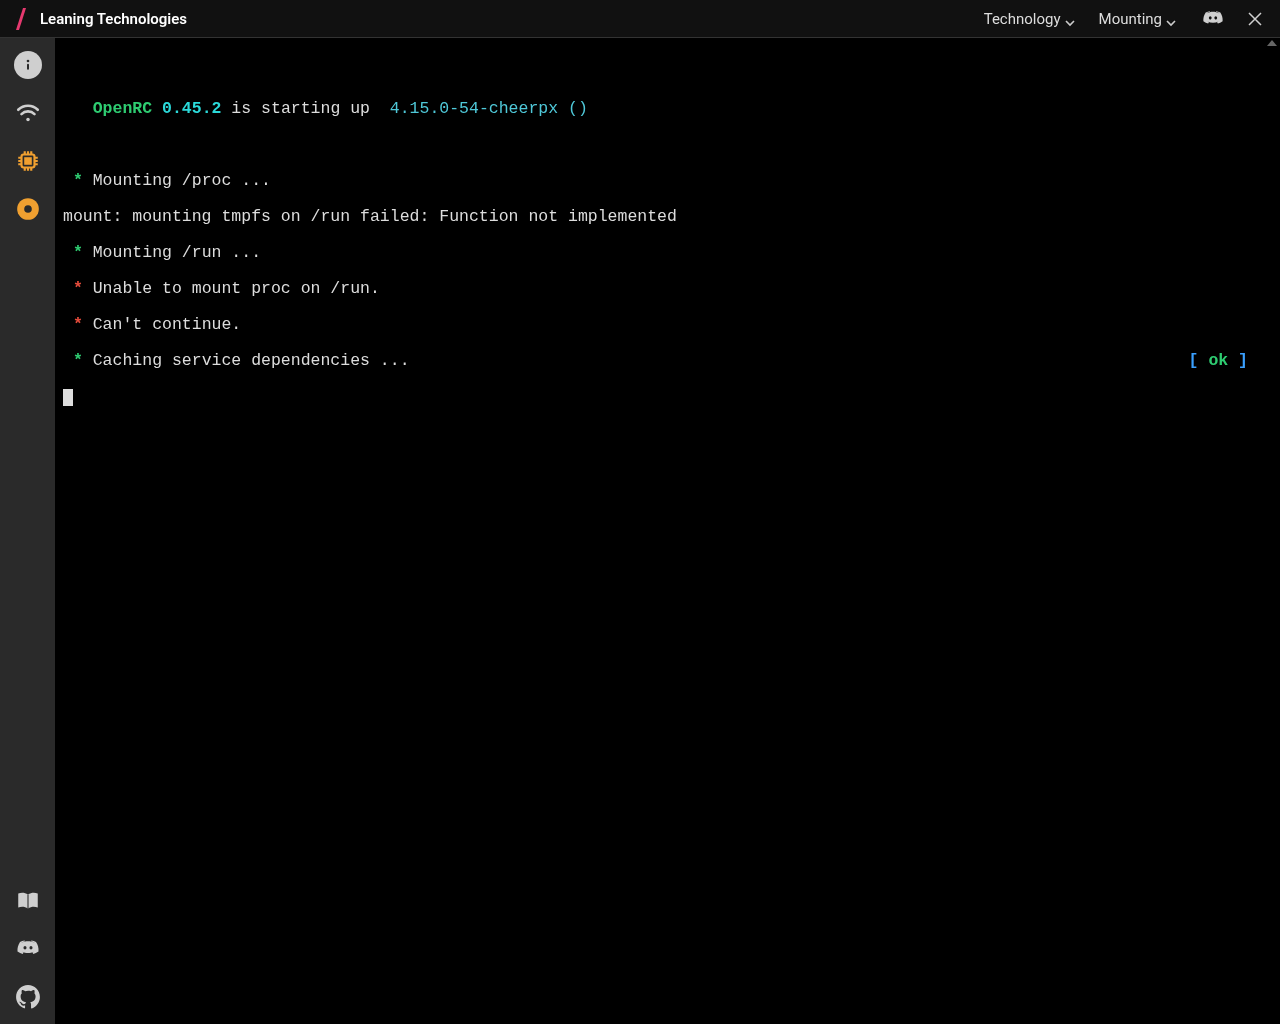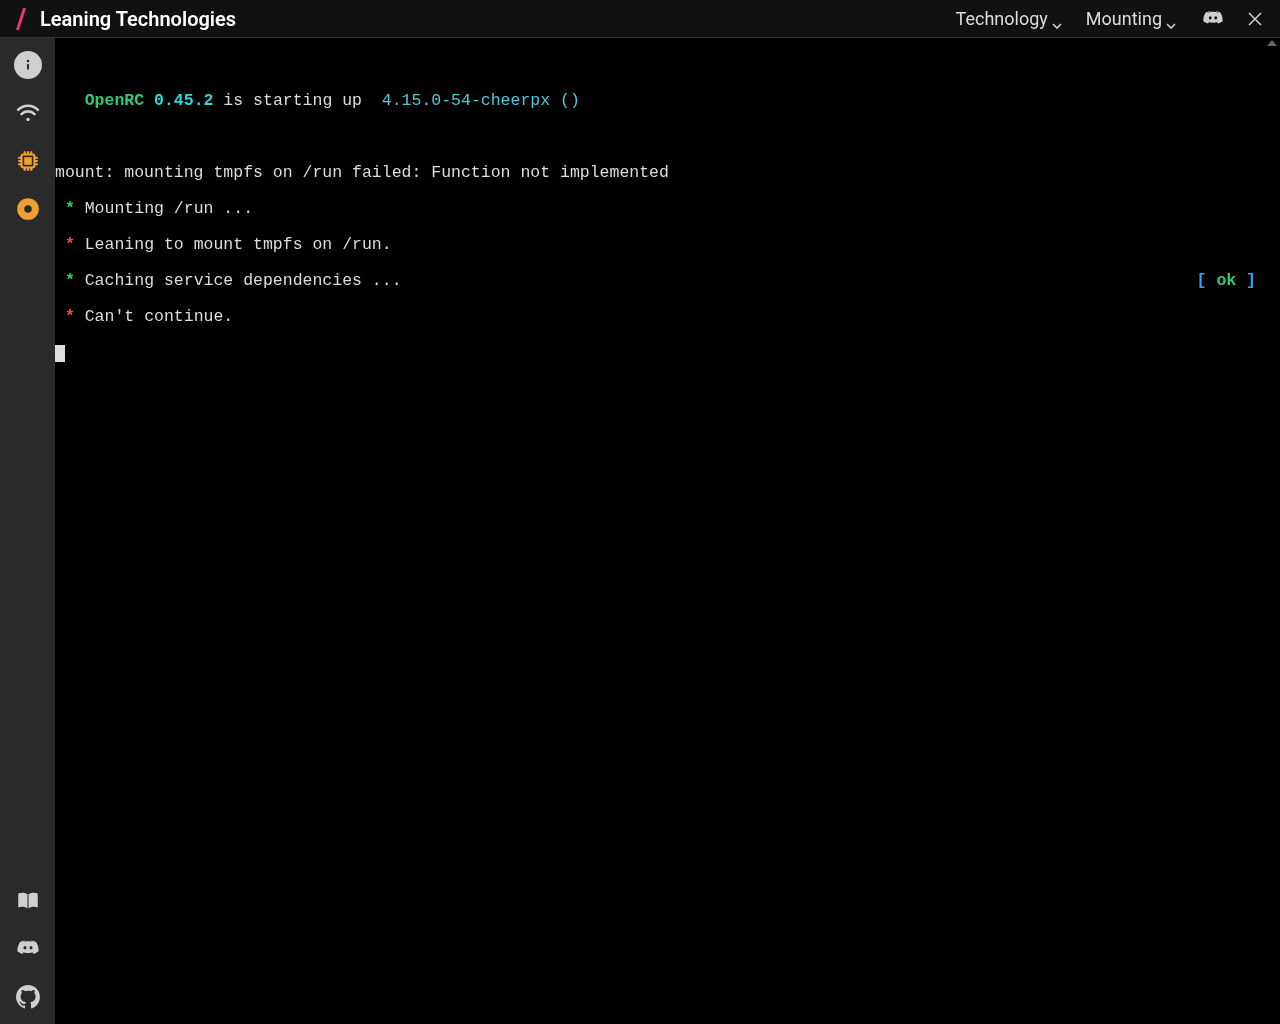--- a/index.html
+++ b/index.html
@@ -19,27 +19,27 @@
     align-items: center;
     padding: 0 14px;
     gap: 12px;
   }
   .logo-mark {
     width: 14px;
     height: 22px;
     display: inline-block;
   }
   .brand {
-    font-size: 20px;
+    font-size: 15px;
     font-weight: 600;
     color: #fff;
   }
   .topbar-spacer { flex: 1; }
   .nav-item {
-    font-size: 18px;
+    font-size: 15px;
     color: #ddd;
     display: flex;
     align-items: center;
     gap: 4px;
     cursor: pointer;
     padding: 4px 6px;
   }
   .chev {
     width: 10px; height: 10px; display:inline-block;
   }
@@ -75,21 +75,21 @@
     flex: 1;
     position: relative;
     background: #000;
   }
   .terminal {
     font-family: "Menlo", "Consolas", "Liberation Mono", monospace;
     font-size: 16.5px;
     line-height: 18px;
     white-space: pre;
     color: #ddd;
-    padding: 0;
+    padding: 8px;
   }
   .t-green-b { color: #2ecc71; font-weight: bold; }
   .t-cyan-b  { color: #2bd9d9; font-weight: bold; }
   .t-cyan    { color: #4fc8d8; }
   .t-blue-b  { color: #3aa0ff; font-weight: bold; }
   .t-red-b   { color: #e74c3c; font-weight: bold; }
   .t-plain   { color: #ddd; }
   .t-row { display:flex; }
   .t-left { flex: 0 0 auto; }
   .t-fill { flex: 1; }
@@ -199,22 +199,23 @@
       </svg>
     </div>
   </div>
 
   <div class="terminal-wrap">
     <div class="scroll-up"></div>
     <div class="terminal">
 <div class="t-row"><span class="t-left">&nbsp;</span></div>
 <div class="t-row"><span class="t-left"><span>   </span><span class="t-green-b">OpenRC</span><span> </span><span class="t-cyan-b">0.45.2</span><span class="t-plain"> is starting up  </span><span class="t-cyan">4.15.0-54-cheerpx ()</span></span></div>
 <div class="t-row"><span class="t-left">&nbsp;</span></div>
+<div class="t-row"><span class="t-left"><span class="t-green-b"> * </span><span class="t-plain">Mounting /proc ...</span></span></div>
 <div class="t-row"><span class="t-left t-plain">mount: mounting tmpfs on /run failed: Function not implemented</span></div>
 <div class="t-row"><span class="t-left"><span class="t-green-b"> * </span><span class="t-plain">Mounting /run ...</span></span></div>
-<div class="t-row"><span class="t-left"><span class="t-red-b"> * </span><span class="t-plain">Leaning to mount tmpfs on /run.</span></span></div>
+<div class="t-row"><span class="t-left"><span class="t-red-b"> * </span><span class="t-plain">Unable to mount proc on /run.</span></span></div>
+<div class="t-row"><span class="t-left"><span class="t-red-b"> * </span><span class="t-plain">Can't continue.</span></span></div>
 <div class="t-row"><span class="t-left"><span class="t-green-b"> * </span><span class="t-plain">Caching service dependencies ...</span></span><span class="t-fill"></span><span class="t-right"><span class="t-blue-b">[ </span><span class="t-green-b">ok</span><span class="t-blue-b"> ]</span></span></div>
-<div class="t-row"><span class="t-left"><span class="t-red-b"> * </span><span class="t-plain">Can't continue.</span></span></div>
 <div class="t-row"><span class="t-left"><span class="cursor"></span></span></div>
     </div>
   </div>
 
 </div>
 
 </body></html>

